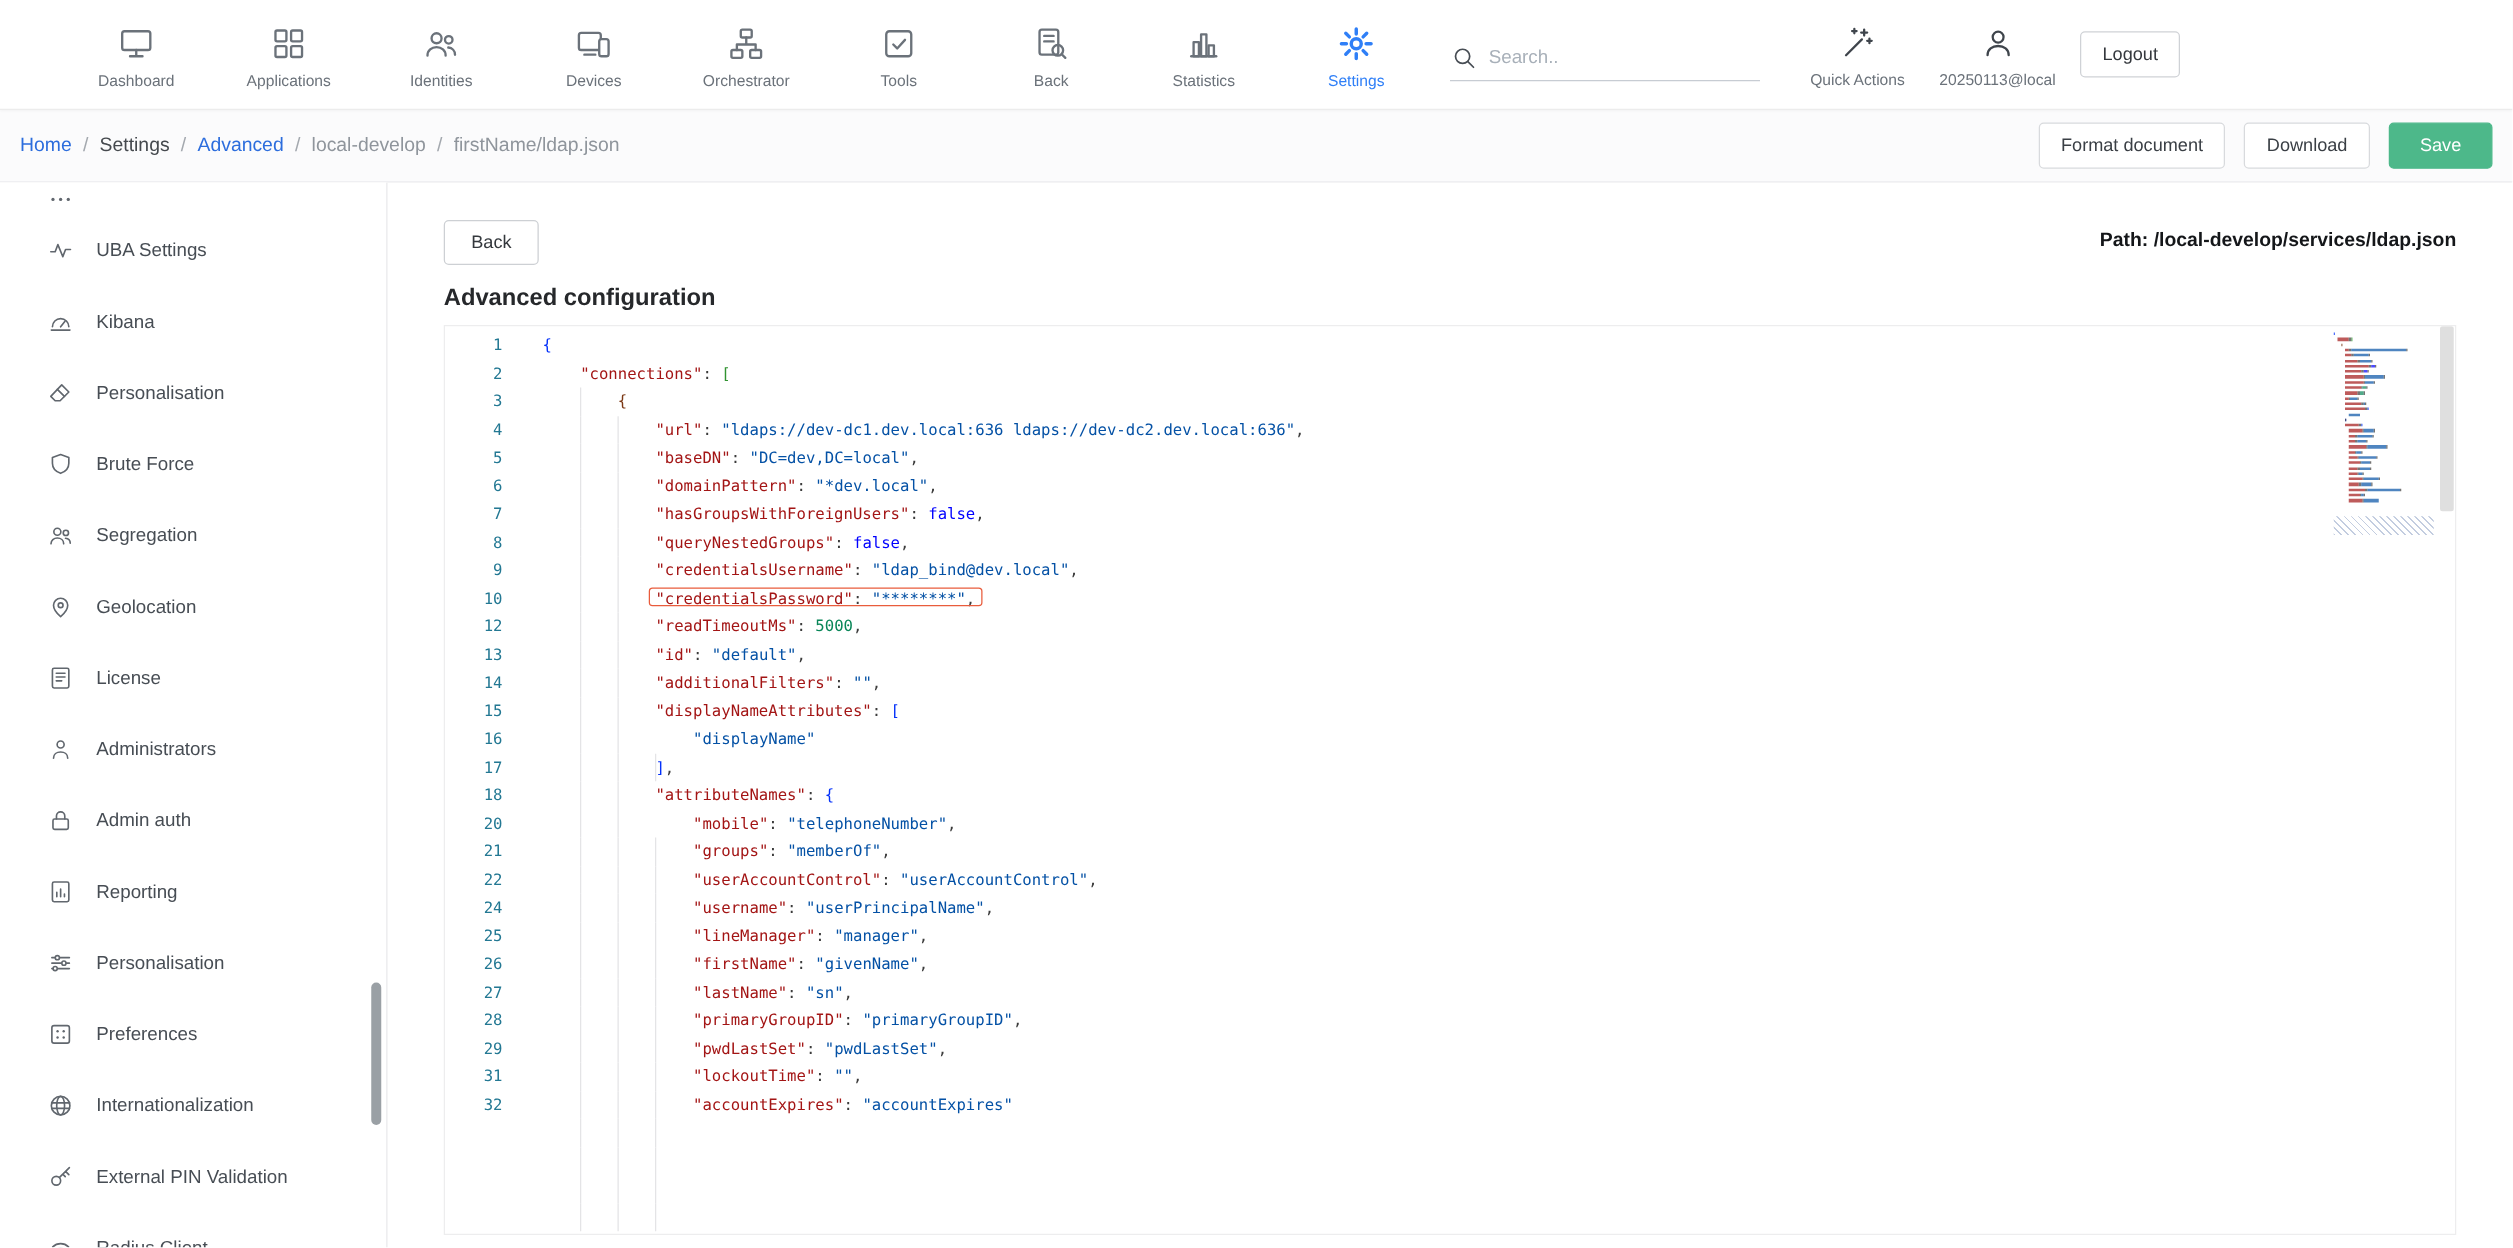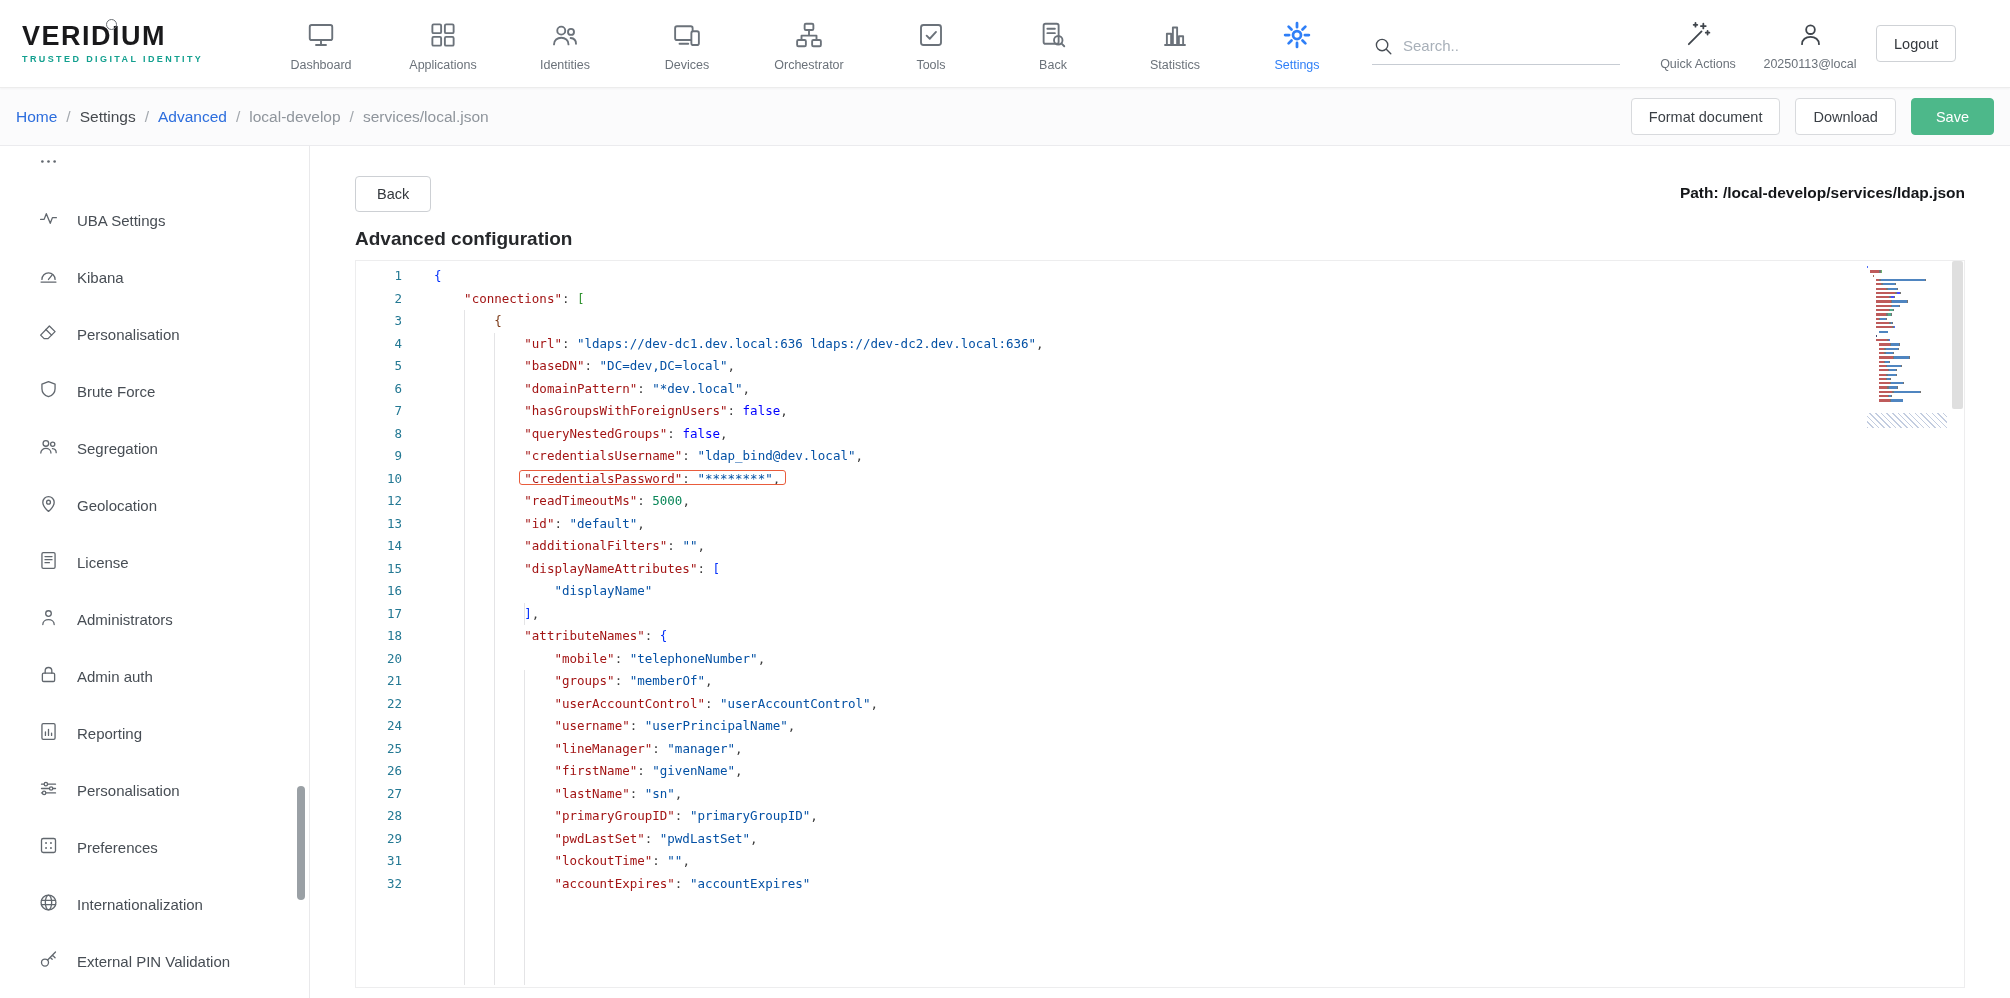--- a/index.html
+++ b/index.html
@@ -38,21 +38,21 @@
   .crumb.link{color:#2c6ddd}
   .crumb.plain{color:#45494e}
   .crumb.muted{color:#8f959c}
   .sep{color:#a3a8ae}
   .bar-actions{margin-left:auto;display:flex;gap:15px}
   .btn{height:37px;padding:0 17px;background:#fff;border:1px solid #d8dadd;border-radius:4px;font-size:14.5px;color:#3a3f45;cursor:pointer;font-family:inherit;white-space:nowrap}
   .btn.save{background:var(--save);border-color:var(--save);color:#fff;padding:0 24px}
   
   .app-body{display:flex;height:852px}
   .sidebar{width:310px;flex-shrink:0;border-right:1px solid #e9e9eb;position:relative;overflow:hidden;background:#fff}
-  .side-item{height:57px;display:flex;align-items:flex-end;padding-left:38px;gap:18px;font-size:15px;color:#474d54;cursor:pointer;white-space:nowrap}
+  .side-item{height:57px;display:flex;align-items:center;padding-left:38px;gap:18px;font-size:15px;color:#474d54;cursor:pointer;white-space:nowrap}
   .side-item .icon{width:21px;height:21px;color:#61676e;flex-shrink:0}
   .side-item.crop-top{height:26px;color:#8a9097}
   .sidebar-thumb{position:absolute;right:4px;top:640px;width:8px;height:114px;border-radius:4px;background:#9aa0a5}
   
   .content{flex:1;padding:30px 45px 0;min-width:0}
   .content-head{display:flex;align-items:flex-start;justify-content:space-between}
   .back-btn{height:36px;padding:0 21px;background:#fff;border:1px solid #cdd0d4;border-radius:4px;font-size:14.5px;color:#34383d;cursor:pointer;font-family:inherit}
   .path{font-size:15.5px;font-weight:700;color:#141619;margin-top:8px}
   .page-title{margin:16px 0 10px;font-size:19px;font-weight:700;color:#26282b}
   
@@ -70,24 +70,20 @@
   .mini-tok{position:absolute;background:currentColor;opacity:.7}
   .mini-hatch{position:absolute;top:152px;right:17px;width:80px;height:15px;
     background:repeating-linear-gradient(45deg,#c3cde0 0,#c3cde0 1px,transparent 1px,transparent 4px)}
   .editor-scrollbar{position:absolute;top:0;right:0;width:13px;height:100%}
   .editor-thumb{position:absolute;top:0;left:1px;width:11px;height:148px;background:rgba(110,110,110,.22);border-radius:2px}
 </style>
 </head>
 <body>
 
 <header class="topbar">
-  <div class="logo">
-    <div class="logo-word">VERIDIUM</div>
-    <div class="logo-tag">TRUSTED DIGITAL IDENTITY</div>
-  </div>
   <nav class="top-nav">
       <div class="nav-item">
         <span class="icon"><svg viewBox="0 0 24 24" width="100%" height="100%" fill="none" stroke="currentColor" stroke-width="1.5" stroke-linecap="round" stroke-linejoin="round">
             <rect x="3" y="4" width="18" height="12" rx="1.5"></rect>
             <path d="M12 16v4M8 20h8"></path>
           </svg></span>
         <span class="lbl">Dashboard</span>
       </div>
       <div class="nav-item">
         <span class="icon"><svg viewBox="0 0 24 24" width="100%" height="100%" fill="none" stroke="currentColor" stroke-width="1.5" stroke-linecap="round" stroke-linejoin="round">
@@ -184,21 +180,21 @@
 <div class="breadcrumb-bar">
   <div class="crumbs">
       <span class="crumb link">Home</span>
       <span class="sep">/</span>
       <span class="crumb plain">Settings</span>
       <span class="sep">/</span>
       <span class="crumb link">Advanced</span>
       <span class="sep">/</span>
       <span class="crumb muted">local-develop</span>
       <span class="sep">/</span>
-      <span class="crumb muted">services/local.json</span>
+      <span class="crumb muted">firstName/ldap.json</span>
     </div>
   <div class="bar-actions">
     <button class="btn">Format document</button>
     <button class="btn">Download</button>
     <button class="btn save">Save</button>
   </div>
 </div>
 
 <div class="app-body">
   <aside class="sidebar">

